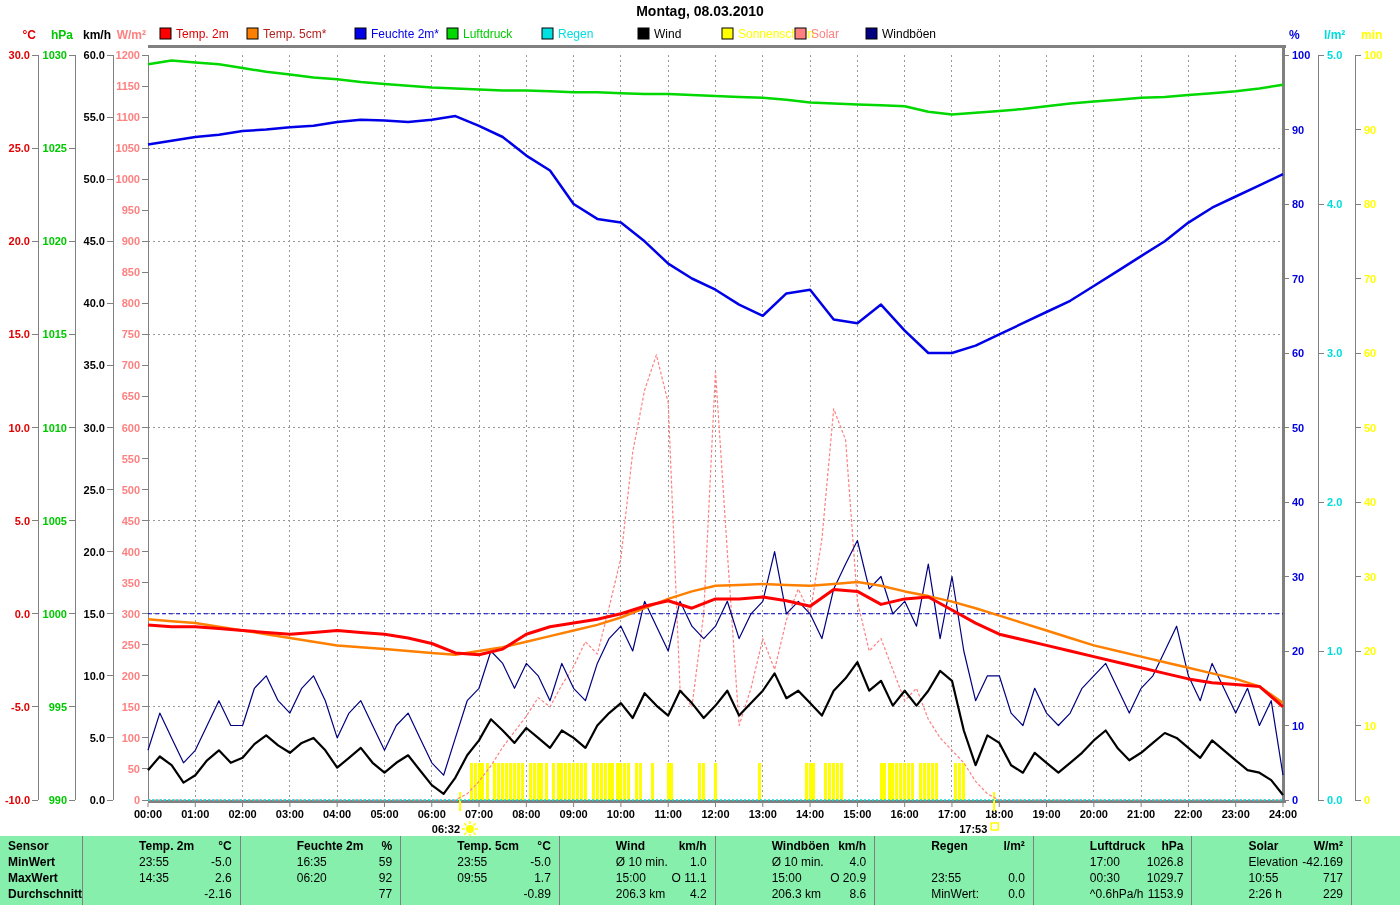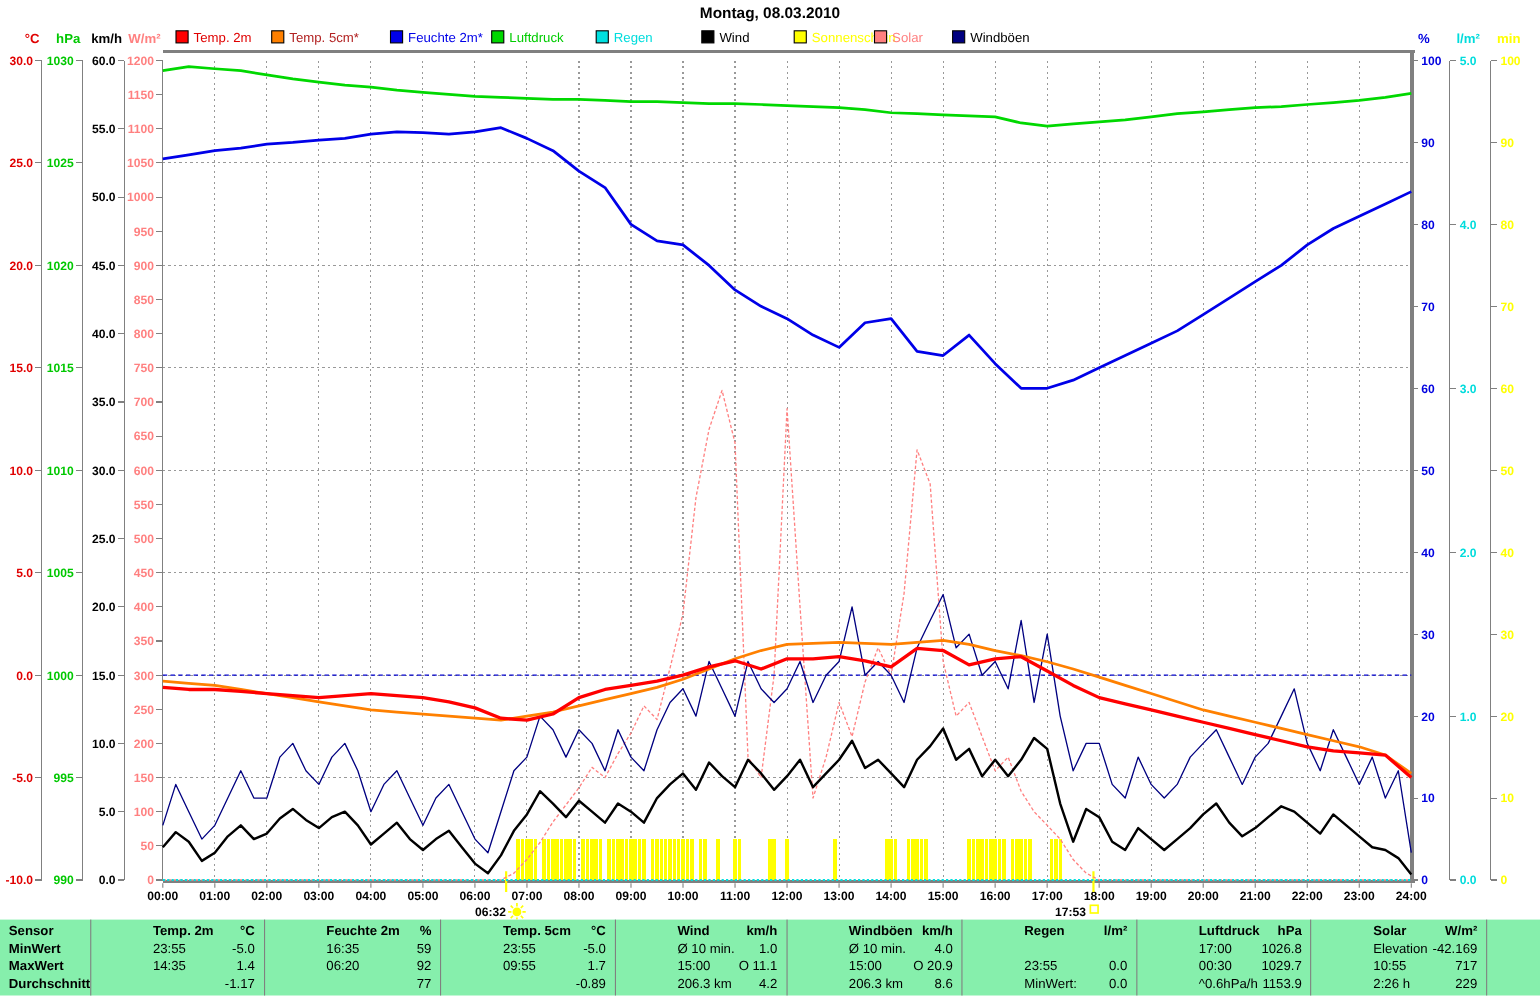--- a/index.html
+++ b/index.html
@@ -462,25 +462,25 @@
       <div class="trow">
         <div class="lc bold">Temp. 2m</div>
         <div class="rc bold">°C</div>
       </div>
       <div class="trow">
         <div class="lc">23:55</div>
         <div class="rc">-5.0</div>
       </div>
       <div class="trow">
         <div class="lc">14:35</div>
-        <div class="rc">1.4</div>
+        <div class="rc">2.6</div>
       </div>
       <div class="trow">
         <div class="lc"></div>
-        <div class="rc">-1.17</div>
+        <div class="rc">-2.16</div>
       </div>
     </div>
     <div class="tgroup" style="width: 120px;">
       <div class="trow">
         <div class="lc bold">Feuchte 2m</div>
         <div class="rc bold">%</div>
       </div>
       <div class="trow">
         <div class="lc">16:35</div>
         <div class="rc">59</div>

